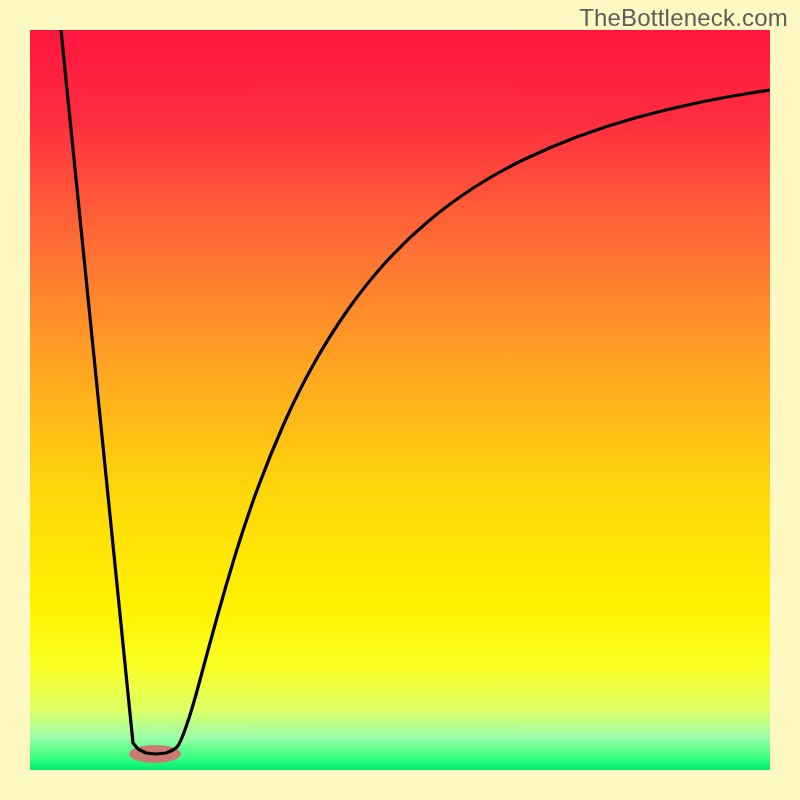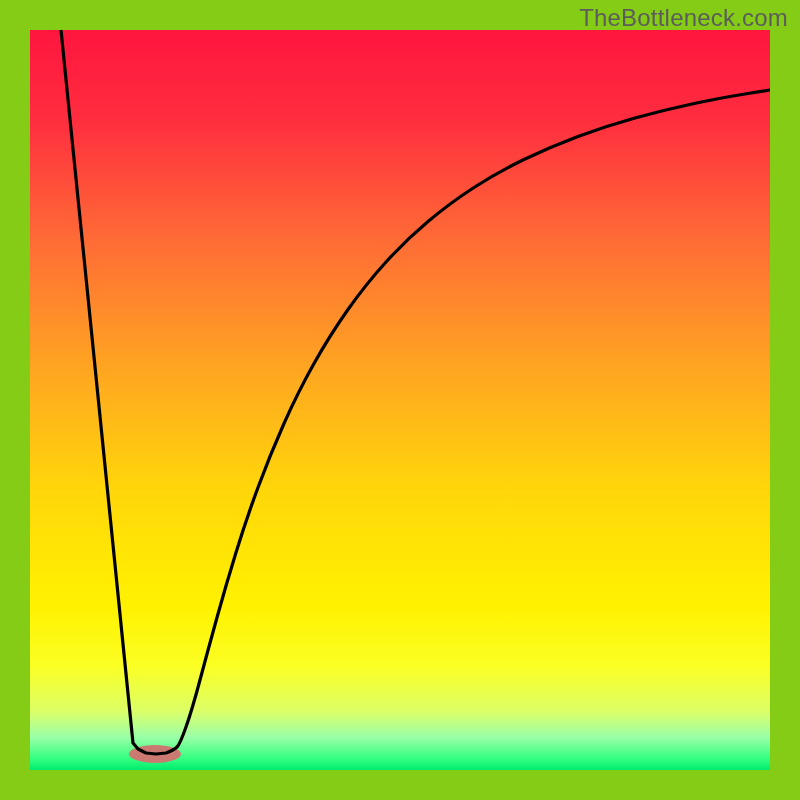--- a/index.html
+++ b/index.html
@@ -8,21 +8,21 @@
     width: 800px;
     height: 800px;
     overflow: hidden;
     background: #000;
     font-family: Arial, Helvetica, sans-serif;
   }
   .frame {
     position: relative;
     width: 800px;
     height: 800px;
-    background: #84cc16;
+    background: #fef9c3;
   }
   .plot {
     position: absolute;
     left: 30px;
     top: 30px;
     width: 740px;
     height: 740px;
     overflow: hidden;
   }
   .watermark {

